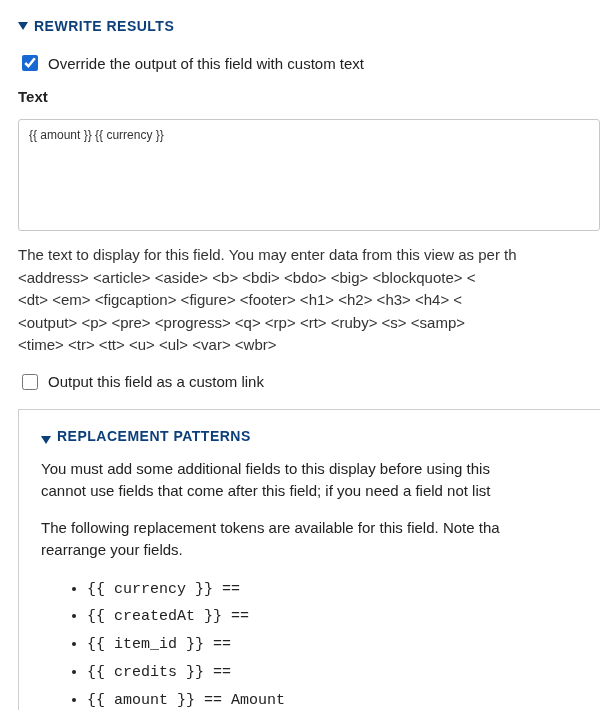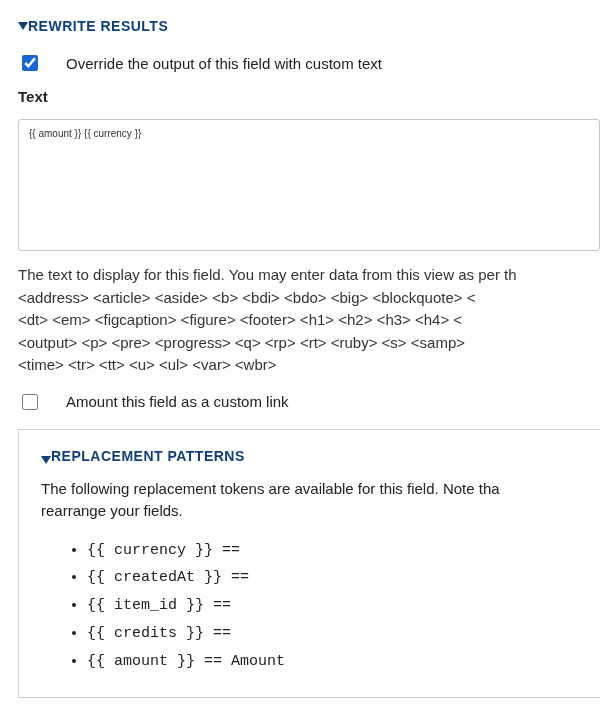--- a/index.html
+++ b/index.html
@@ -11,62 +11,63 @@
     color: #222;
     background: #fff;
     width: 600px;
     height: 710px;
     overflow: hidden;
   }
   .page { padding: 18px 0 0 18px; }
   .section-header {
     display: flex;
     align-items: center;
+    gap: 6px;
     color: #0d3f7a;
     font-weight: 700;
     letter-spacing: 0.5px;
     font-size: 14px;
     margin-bottom: 18px;
     cursor: pointer;
   }
   .triangle-down {
     width: 0; height: 0;
     border-left: 5px solid transparent;
     border-right: 5px solid transparent;
     border-top: 8px solid #0d3f7a;
     display: inline-block;
   }
   .row-checkbox {
     display: flex;
     align-items: center;
-    gap: 25px;
+    gap: 7px;
     margin-bottom: 14px;
   }
   .row-checkbox label {
     font-size: 15px;
     color: #222;
   }
   input[type="checkbox"] {
     width: 16px; height: 16px;
     accent-color: #1768d4;
     cursor: pointer;
   }
   .field-label {
     font-weight: 700;
     font-size: 15px;
     margin-bottom: 14px;
   }
   textarea {
     width: 100%;
-    height: 132px;
+    height: 112px;
     border: 1px solid #c8c8c8;
     border-radius: 3px;
     padding: 8px 10px;
     font-family: inherit;
-    font-size: 10px;
+    font-size: 12px;
     color: #333;
     resize: none;
     outline: none;
   }
   .help-block {
     margin-top: 10px;
     font-size: 15px;
     color: #333;
     line-height: 1.5;
     white-space: normal;
@@ -115,29 +116,33 @@
   <div class="help-block">
     <p class="help-line">The text to display for this field. You may enter data from this view as per th</p>
     <p class="help-line">&lt;address&gt; &lt;article&gt; &lt;aside&gt; &lt;b&gt; &lt;bdi&gt; &lt;bdo&gt; &lt;big&gt; &lt;blockquote&gt; &lt;</p>
     <p class="help-line">&lt;dt&gt; &lt;em&gt; &lt;figcaption&gt; &lt;figure&gt; &lt;footer&gt; &lt;h1&gt; &lt;h2&gt; &lt;h3&gt; &lt;h4&gt; &lt;</p>
     <p class="help-line">&lt;output&gt; &lt;p&gt; &lt;pre&gt; &lt;progress&gt; &lt;q&gt; &lt;rp&gt; &lt;rt&gt; &lt;ruby&gt; &lt;s&gt; &lt;samp&gt; </p>
     <p class="help-line">&lt;time&gt; &lt;tr&gt; &lt;tt&gt; &lt;u&gt; &lt;ul&gt; &lt;var&gt; &lt;wbr&gt;</p>
   </div>
 
   <div class="row-checkbox" style="margin-top:14px;">
     <input type="checkbox" id="cb-link" style="">
-    <label for="cb-link">Amount this field as a custom link</label>
+    <label for="cb-link">Output this field as a custom link</label>
   </div>
 
   <div class="inner-box">
     <div class="section-header" style="margin-bottom:10px;align-items:flex-end;">
       <span class="triangle-down"></span>
       <span>REPLACEMENT PATTERNS</span>
     </div>
 
+    <p class="inner-para">
+      <span>You must add some additional fields to this display before using this </span><br>
+      <span>cannot use fields that come after this field; if you need a field not list</span>
+    </p>
 
     <p class="inner-para">
       <span>The following replacement tokens are available for this field. Note tha</span><br>
       <span>rearrange your fields.</span>
     </p>
 
     <ul class="tokens">
       <li>{{ currency }} ==</li>
       <li>{{ createdAt }} ==</li>
       <li>{{ item_id }} ==</li>

